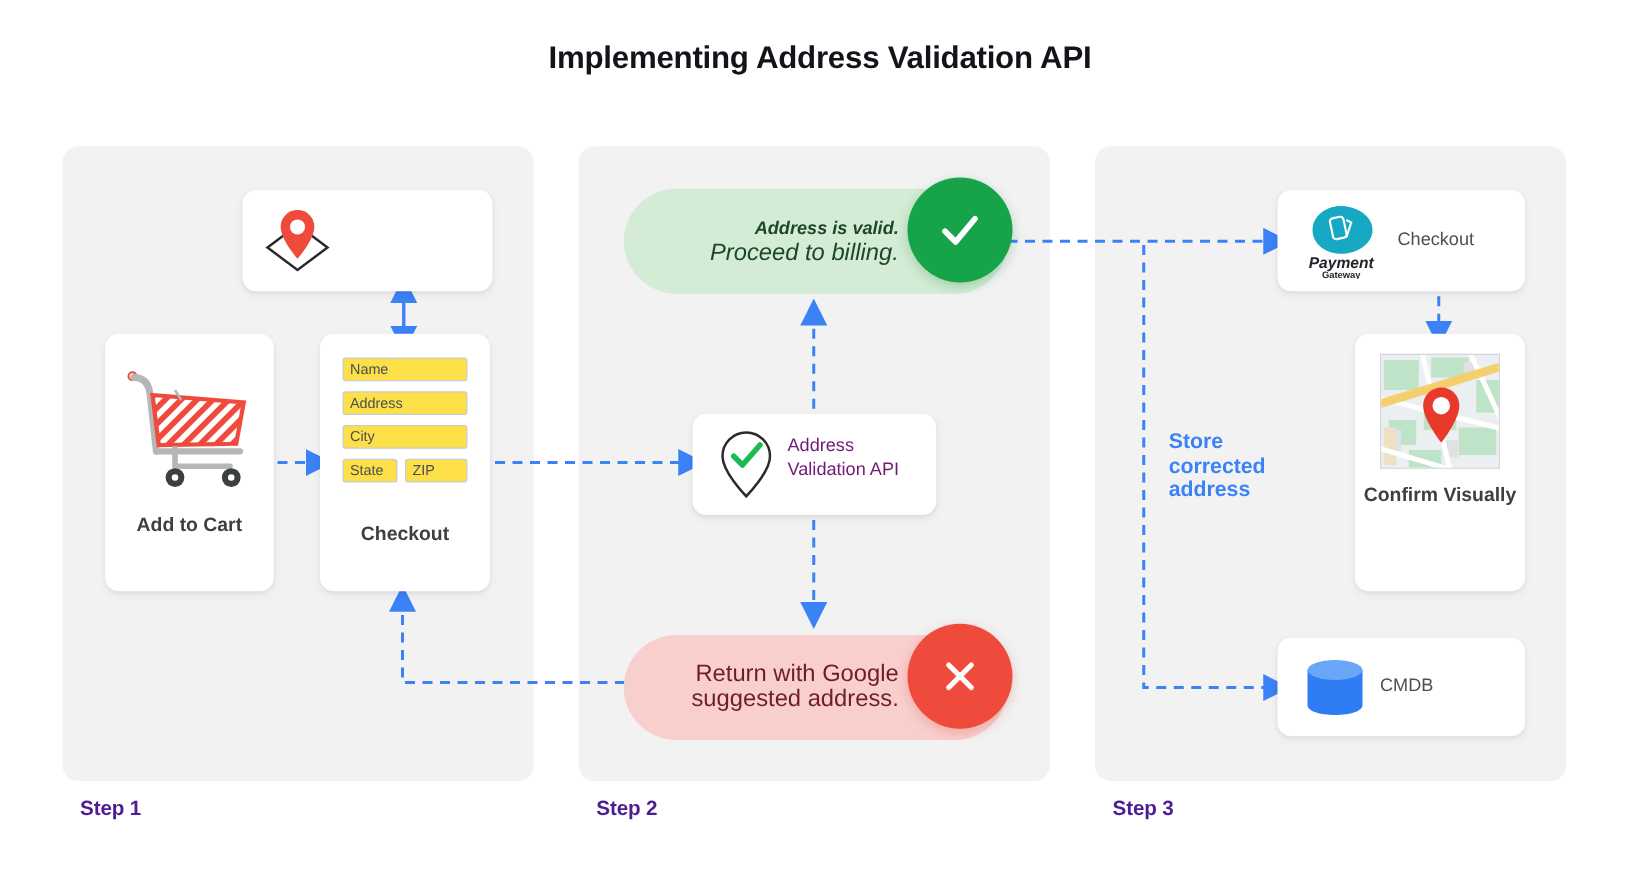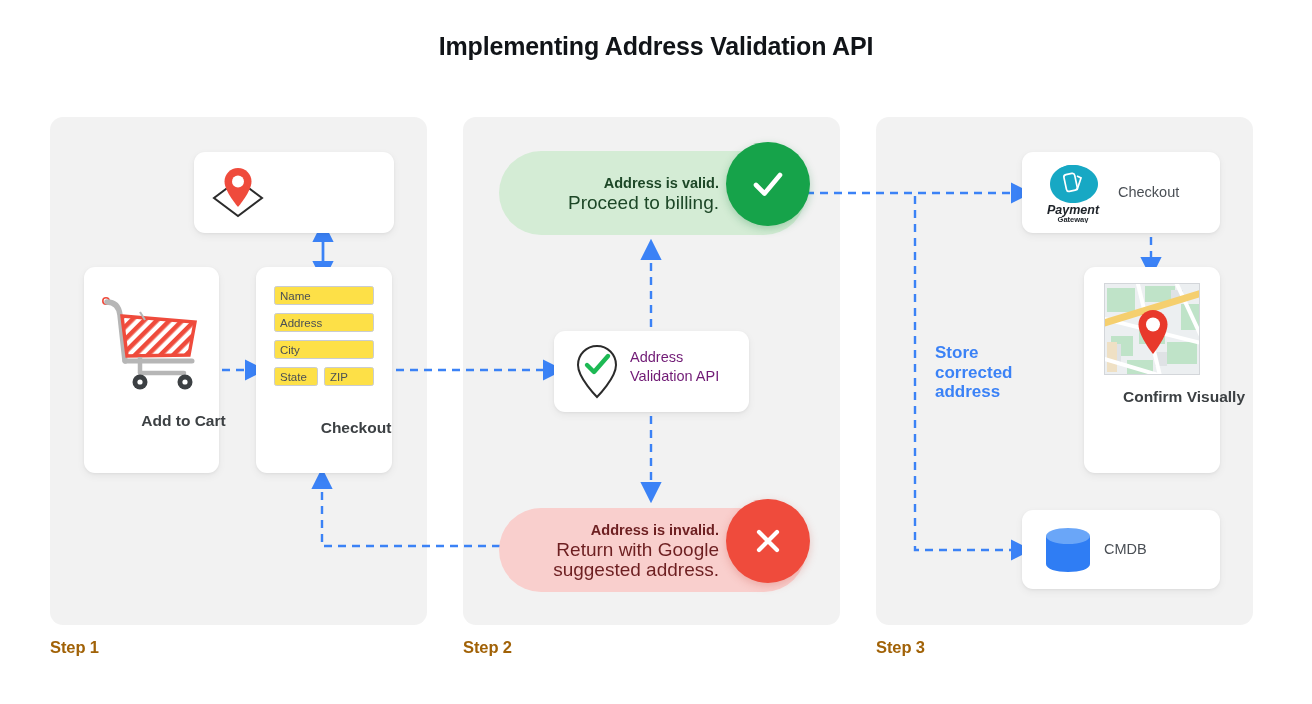--- a/index.html
+++ b/index.html
@@ -24,40 +24,40 @@
     position: absolute;
     background: #f2f2f2;
     border-radius: 13px;
   }
   #panel1 { left: 50px;  top: 117px; width: 377px; height: 508px; }
   #panel2 { left: 463px; top: 117px; width: 377px; height: 508px; }
   #panel3 { left: 876px; top: 117px; width: 377px; height: 508px; }
 
   .step-label {
     position: absolute; top: 638px;
-    font-size: 16.5px; font-weight: 700; color: #a16207;
+    font-size: 16.5px; font-weight: 700; color: #4c1d95;
     letter-spacing: -0.1px;
+    margin-left: 14px;
   }
   #steplbl1 { left: 50px; }
   #steplbl2 { left: 463px; }
   #steplbl3 { left: 876px; }
 
   
   .card {
     position: absolute;
     background: #ffffff;
     border-radius: 11px;
     box-shadow: 0 3px 8px rgba(0,0,0,0.055), 0 1px 3px rgba(0,0,0,0.05);
   }
   .card-label {
     position: absolute; left: 0; width: 100%;
     text-align: center;
     font-size: 15.5px; font-weight: 700; color: #3c4043;
     line-height: 19px;
-    margin-left: 32px;
   }
 
   
   #cardAuto { left: 194px; top: 152px; width: 200px; height: 81px; }
   #autoIcon { position: absolute; left: 14px; top: 12px; width: 60px; height: 57px; }
   #autoText {
     position: absolute; left: 80px; top: 17px; width: 112px;
     font-size: 14.5px; color: #4a4f55; line-height: 19px;
   }
 
@@ -98,21 +98,21 @@
     left: 499px; top: 508px; width: 307px; height: 84px;
     background: #f9cfcd;
   }
   .pill-text {
     position: absolute; left: 24px; top: 0; width: 196px; height: 100%;
     display: flex; flex-direction: column; justify-content: center;
     text-align: right;
   }
   .pill-text .l1 { font-size: 14.5px; font-weight: 700; line-height: 20px; }
   .pill-text .l2 { font-size: 19px; font-weight: 400; line-height: 20px; }
-  #pillValid .pill-text { color: #1d4727; }
+  #pillValid .pill-text { color: #1d4727; font-style: italic; }
   #pillInvalid .pill-text { color: #6d1f21; }
 
   .badge {
     position: absolute; right: -4px; top: -9px;
     width: 84px; height: 84px; border-radius: 50%;
     display: flex; align-items: center; justify-content: center;
   }
   #badgeValid   { background: #16a34a; box-shadow: 0 3px 9px rgba(22,130,60,0.28); }
   #badgeInvalid { background: #ef4b3c; box-shadow: 0 3px 9px rgba(200,60,50,0.26); }
 
@@ -248,21 +248,20 @@
     </div>
     <div class="badge" id="badgeValid">
       <svg width="44" height="44" viewBox="0 0 44 44">
         <path d="M10,23 L18.5,31.5 L34,13" fill="none" stroke="#ffffff" stroke-width="4.6" stroke-linecap="round" stroke-linejoin="round"></path>
       </svg>
     </div>
   </div>
 
   <div class="pill" id="pillInvalid">
     <div class="pill-text">
-      <span class="l1">Address is invalid.</span>
       <span class="l2">Return with Google</span>
       <span class="l2">suggested address.</span>
     </div>
     <div class="badge" id="badgeInvalid">
       <svg width="40" height="40" viewBox="0 0 40 40">
         <path d="M11,11 L29,29 M29,11 L11,29" fill="none" stroke="#ffffff" stroke-width="4.2" stroke-linecap="round"></path>
       </svg>
     </div>
   </div>
 

